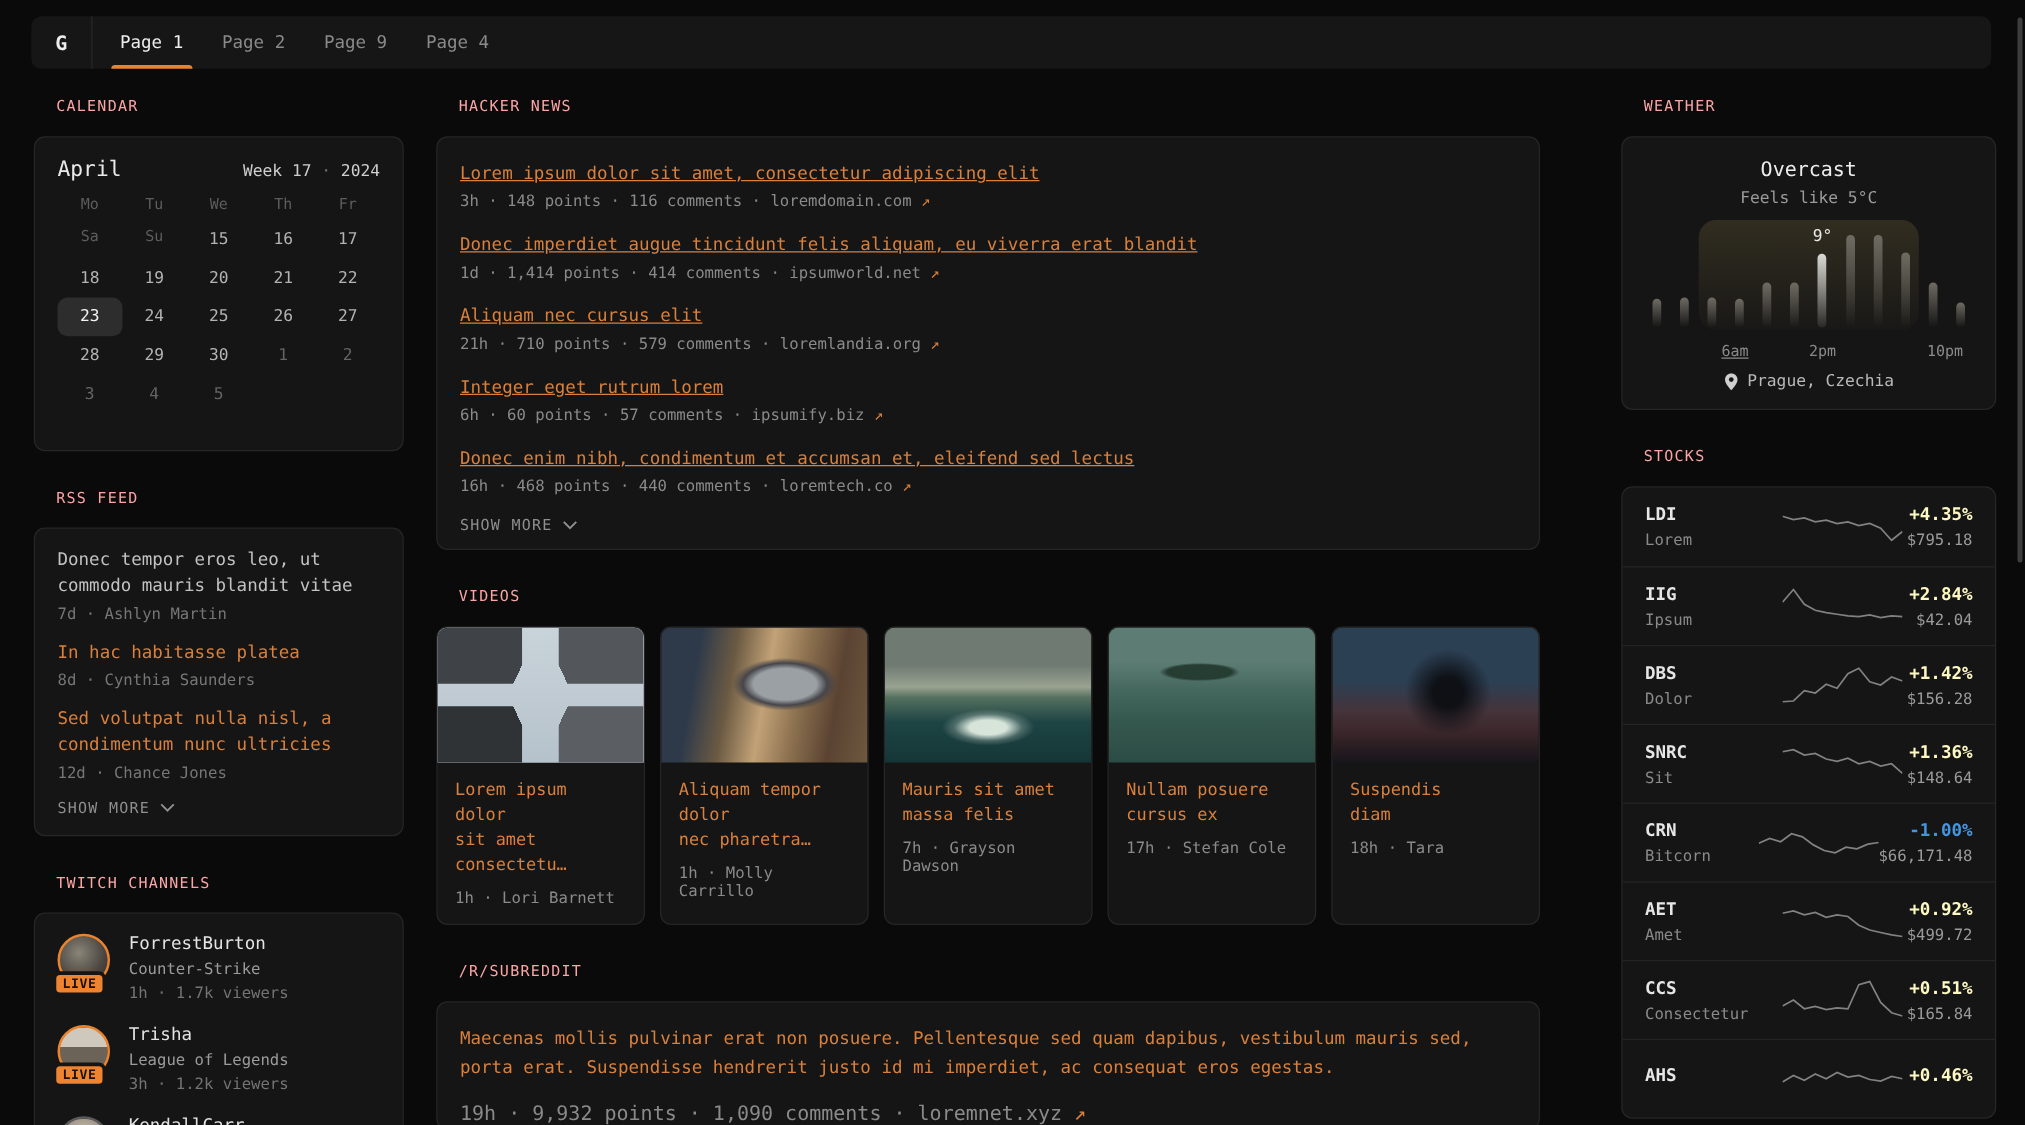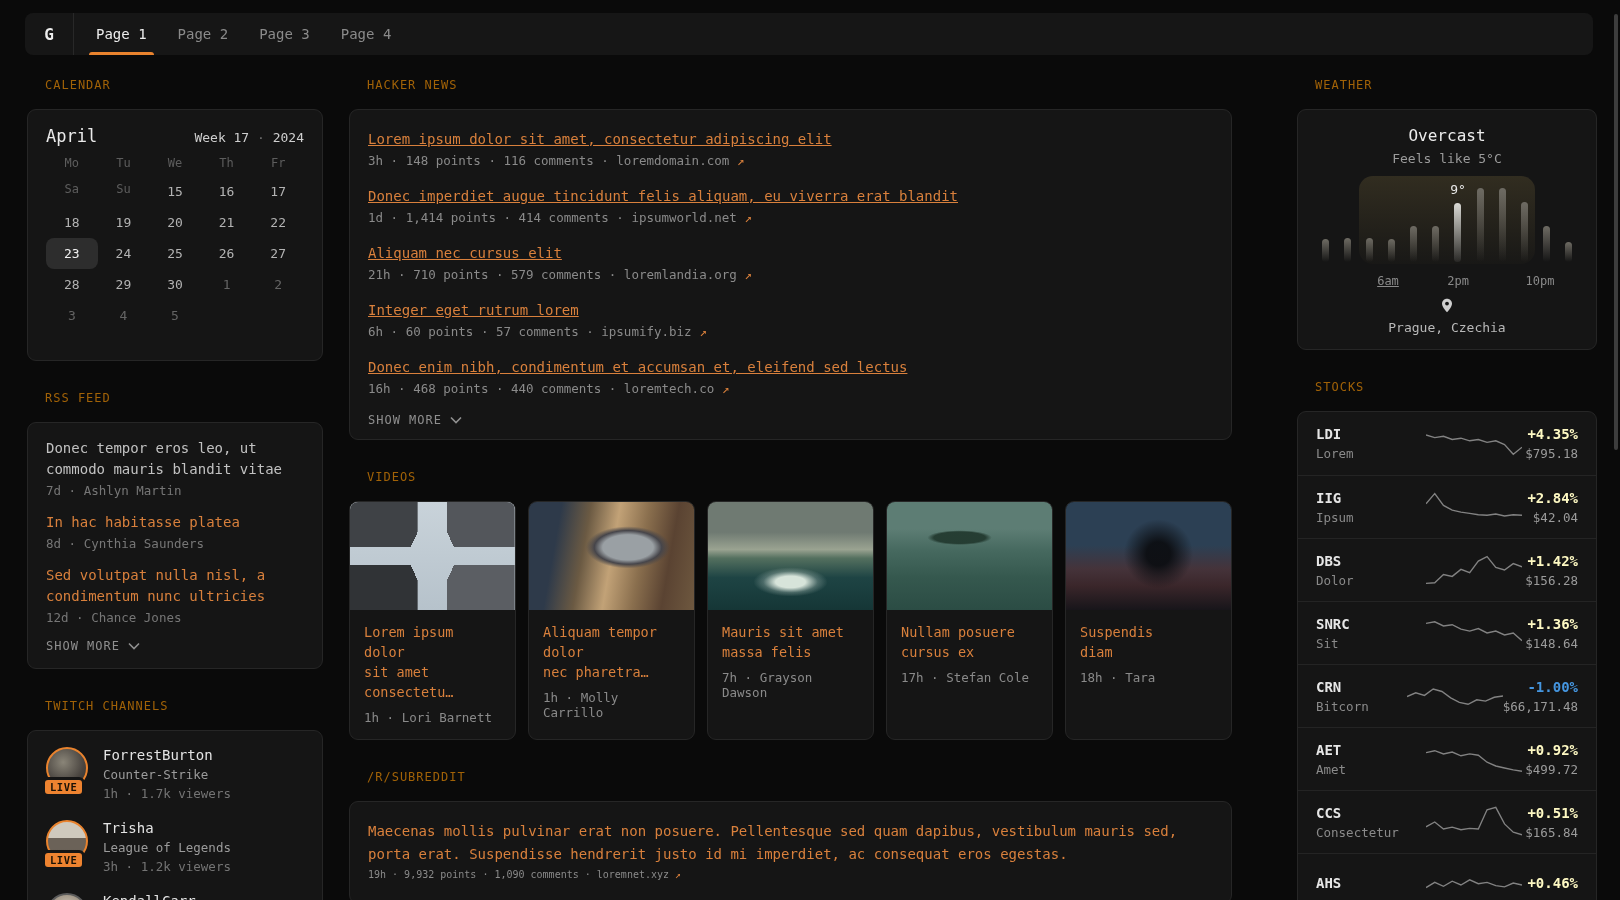--- a/index.html
+++ b/index.html
@@ -23,21 +23,21 @@
   .tab.active { color:#ededed; }
   .tab.active::after { content:""; position:absolute; left:-7px; right:-7px; bottom:0;
          height:3px; background:#e9832e; border-radius:3px 3px 0 0; }
 
   
   .col { position:absolute; top:78px; }
   .col-left  { left:27px;  width:296px; }
   .col-mid   { left:349px; width:911px; }
   .col-right { left:1297px; width:300px; }
   .widget { margin-bottom:30px; }
-  .widget-label { color:#a16207; font-size:12px; letter-spacing:1px;
+  .widget-label { color:#fca5a5; font-size:12px; letter-spacing:1px;
                   margin:0 0 16px 18px; height:15px; }
   .card { background:#151515; border:1px solid #262626; border-radius:9px; }
   .card-mid { width:883px; }
 
   
   .cal { padding:16px 18px 29px; }
   .cal-head { display:flex; justify-content:space-between; align-items:baseline; }
   .cal-month { color:#eaeaea; font-size:17px; }
   .cal-week { color:#cfcfcf; font-size:13px; }
   .cal-week .dim { color:#707070; }
@@ -76,21 +76,21 @@
   .tw-meta { color:#747474; font-size:12.5px; margin-top:4px; }
 
   
   .hn { padding:18px 18px 12px; }
   .hn-item { margin-bottom:17px; }
   .hn-title { color:#d9803c; font-size:14px; line-height:22px; display:block;text-decoration:underline; }
   .hn-meta { color:#8a8a8a; font-size:12.5px; margin-top:3px; }
   .arrow { color:#d9803c; }
   .sub { padding:18px; height:103px; }
   .sub-title { color:#d9803c; font-size:14px; line-height:23px; display:block; }
-  .sub-meta { color:#8a8a8a; font-size:10px; margin-top:3px; }
+  .sub-meta { color:#8a8a8a; font-size:16px; margin-top:15px; }
 
   
   .vid-row { display:flex; gap:12px; overflow:hidden; width:911px; }
   .vid-card { width:167px; flex:none; background:#151515; border:1px solid #262626;
               border-radius:9px; overflow:hidden; }
   .vid-thumb { height:108px; }
   .thumb-1 { background:
       linear-gradient(125deg,#45484d 0 100%), #c3ccd4; background-size:42% 40%;
       background-position:0 0; background-repeat:no-repeat;
       background-image:
@@ -126,21 +126,21 @@
       background:linear-gradient(180deg, rgba(199,170,90,0.16), rgba(199,170,90,0.02)); }
   .wx-bars { position:absolute; left:6px; right:6px; bottom:26px; height:74px;
       display:flex; align-items:flex-end; justify-content:space-between; }
   .wx-bar { width:7px; border-radius:4px;
       background:linear-gradient(180deg,#6e6b63, rgba(110,107,99,0)); }
   .wx-bar.current { background:linear-gradient(180deg,#dadad6, rgba(218,218,214,0.08)); }
   .wx-temp { position:absolute; color:#e8e8e8; font-size:13px; transform:translateX(-50%); }
   .wx-tick { position:absolute; bottom:0; transform:translateX(-50%);
       color:#8a8a8a; font-size:12px; }
   .wx-loc { margin-top:10px; color:#b9b9b9; font-size:13px;
-      display:flex; align-items:center; justify-content:center; gap:7px;flex-direction:column; }
+      display:flex; align-items:center; justify-content:center; gap:7px; }
 
   
   .st { overflow:hidden; }
   .st-row { display:flex; align-items:center; padding:11px 18px; height:63px;
             border-top:1px solid #242424; }
   .st-row:first-child { border-top:none; }
   .st-left { width:110px; }
   .st-sym { color:#e6e6e6; font-size:14px; font-weight:bold; }
   .st-name { color:#8a8a8a; font-size:12.5px; margin-top:4px; }
   .spark { width:96px; height:36px; flex:none; }
@@ -157,21 +157,21 @@
 </head>
 <body>
 
 <div class="page">
 
   <div class="header">
     <div class="logo">G</div>
     <div class="tabs">
       <div class="tab active">Page 1</div>
       <div class="tab">Page 2</div>
-      <div class="tab">Page 3</div>
+      <div class="tab">Page 9</div>
       <div class="tab">Page 4</div>
     </div>
   </div>
 
   <div class="col col-left">
 
     <div class="widget">
       <div class="widget-label">CALENDAR</div>
       <div class="card cal">
         <div class="cal-head">
@@ -387,21 +387,21 @@
               <div class="wx-bar current" style="height: 59px;"></div>
               <div class="wx-bar" style="height: 74px;"></div>
               <div class="wx-bar" style="height: 74px;"></div>
               <div class="wx-bar" style="height: 60px;"></div>
               <div class="wx-bar" style="height: 36px;"></div>
               <div class="wx-bar" style="height: 20px;"></div>
             </div>
           <div class="wx-temp" style="left: 142.045px; bottom: 91.2px;">9°</div>
         <span class="wx-tick" style="left: 72px; text-decoration: underline;">6am</span>
             <span class="wx-tick" style="left: 142.045px;">2pm</span>
-            <span class="wx-tick" style="left: 224px;">10pm</span>
+            <span class="wx-tick" style="left: 240px;">10pm</span>
           </div>
         <div class="wx-loc">
           <svg width="12" height="15" viewBox="0 0 12 15">
               <path d="M6 0.8 C3.1 0.8 1 3 1 5.7 c0 3.3 5 8.5 5 8.5 s5 -5.2 5 -8.5 C11 3 8.9 0.8 6 0.8 z" fill="#cfcfcf"></path>
               <circle cx="6" cy="5.6" r="1.9" fill="#151515"></circle>
             </svg>
           <span>Prague, Czechia</span>
         </div>
       </div>
     </div>

